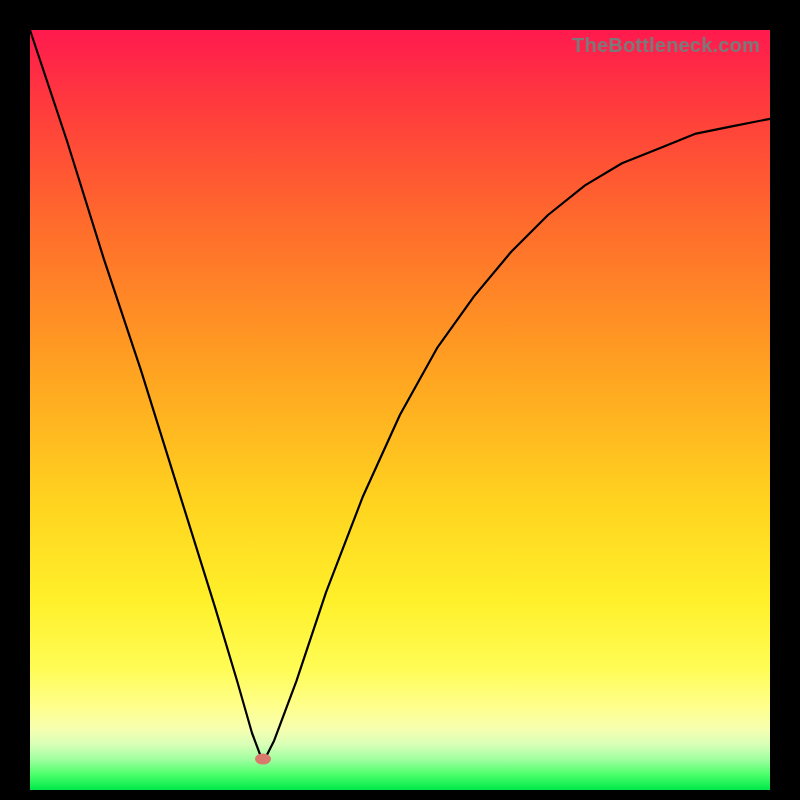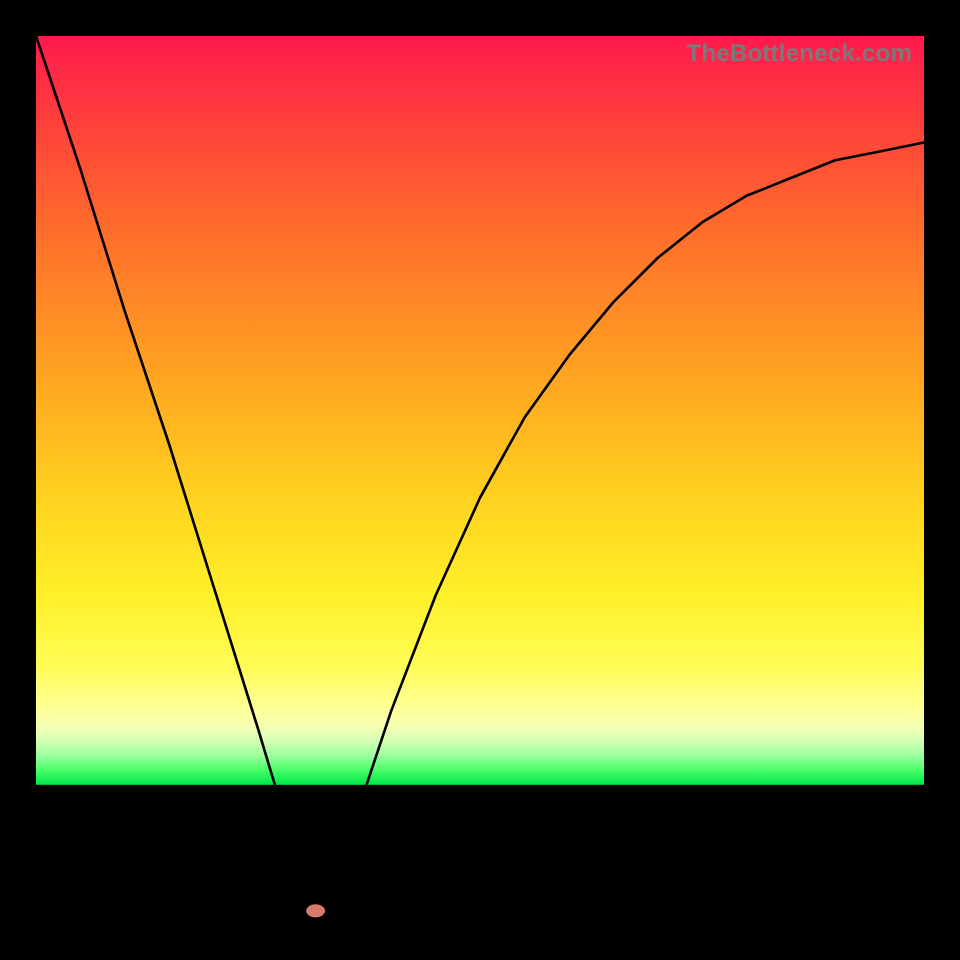--- a/index.html
+++ b/index.html
@@ -14,21 +14,21 @@
     width: 800px;
     height: 800px;
     background: #000;
     position: relative;
   }
   .plot {
     position: absolute;
     left: 30px;
     top: 30px;
     width: 740px;
-    height: 624px;
+    height: 760px;
     background: linear-gradient(to bottom,
       #ff1a4e 0%,
       #ff3b3d 10%,
       #ff6a2c 25%,
       #ffa321 45%,
       #ffd31f 62%,
       #fff02a 75%,
       #fffc55 84%,
       #ffff8c 89%,
       #f6ffb0 92%,

